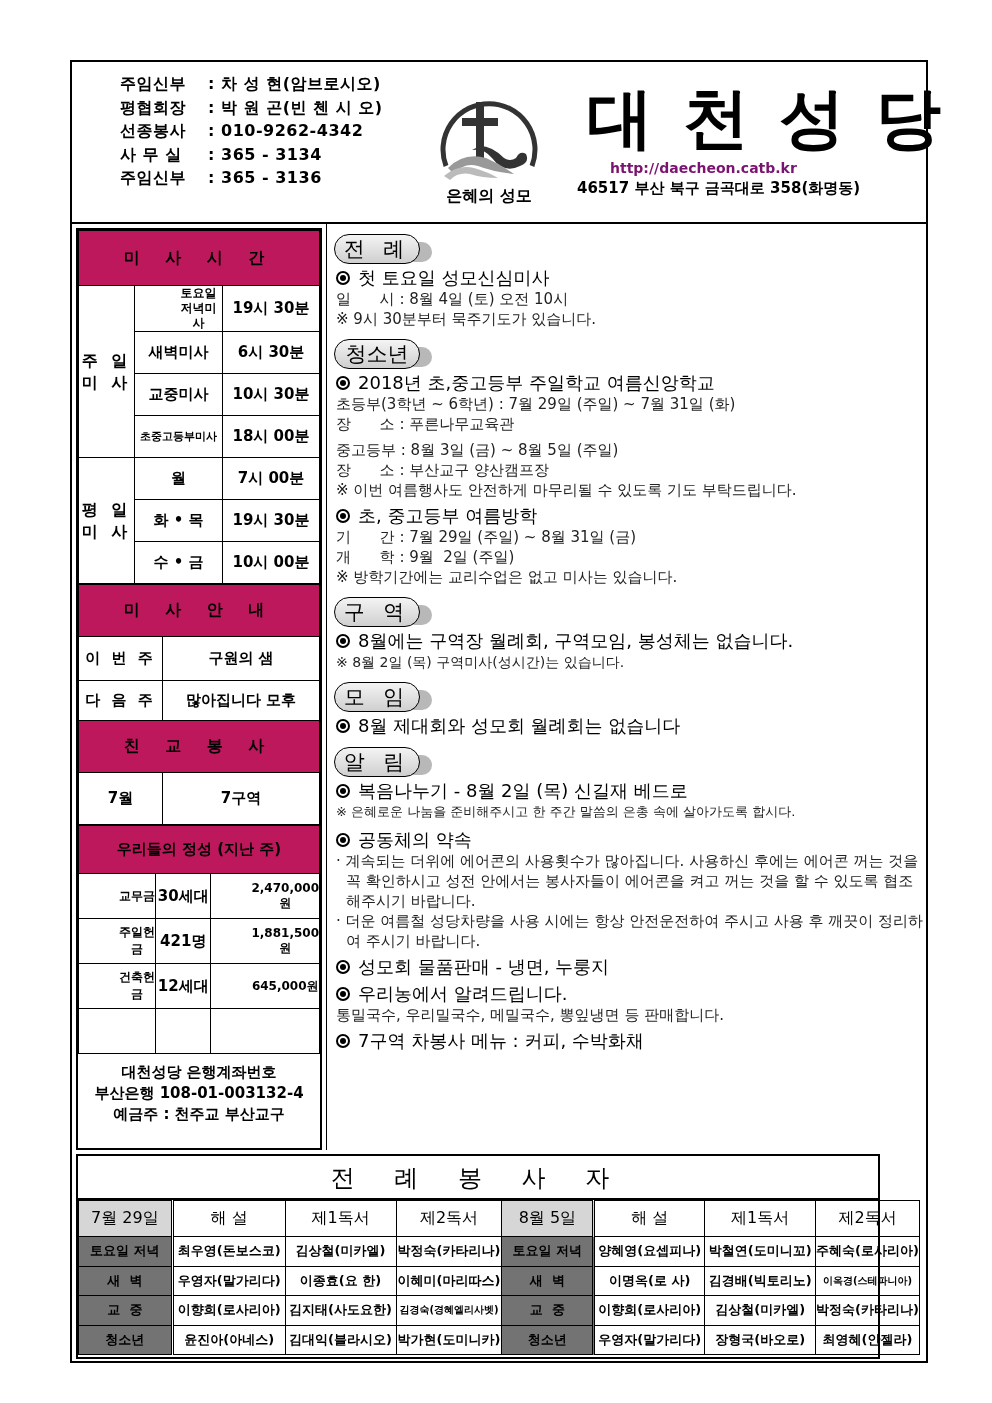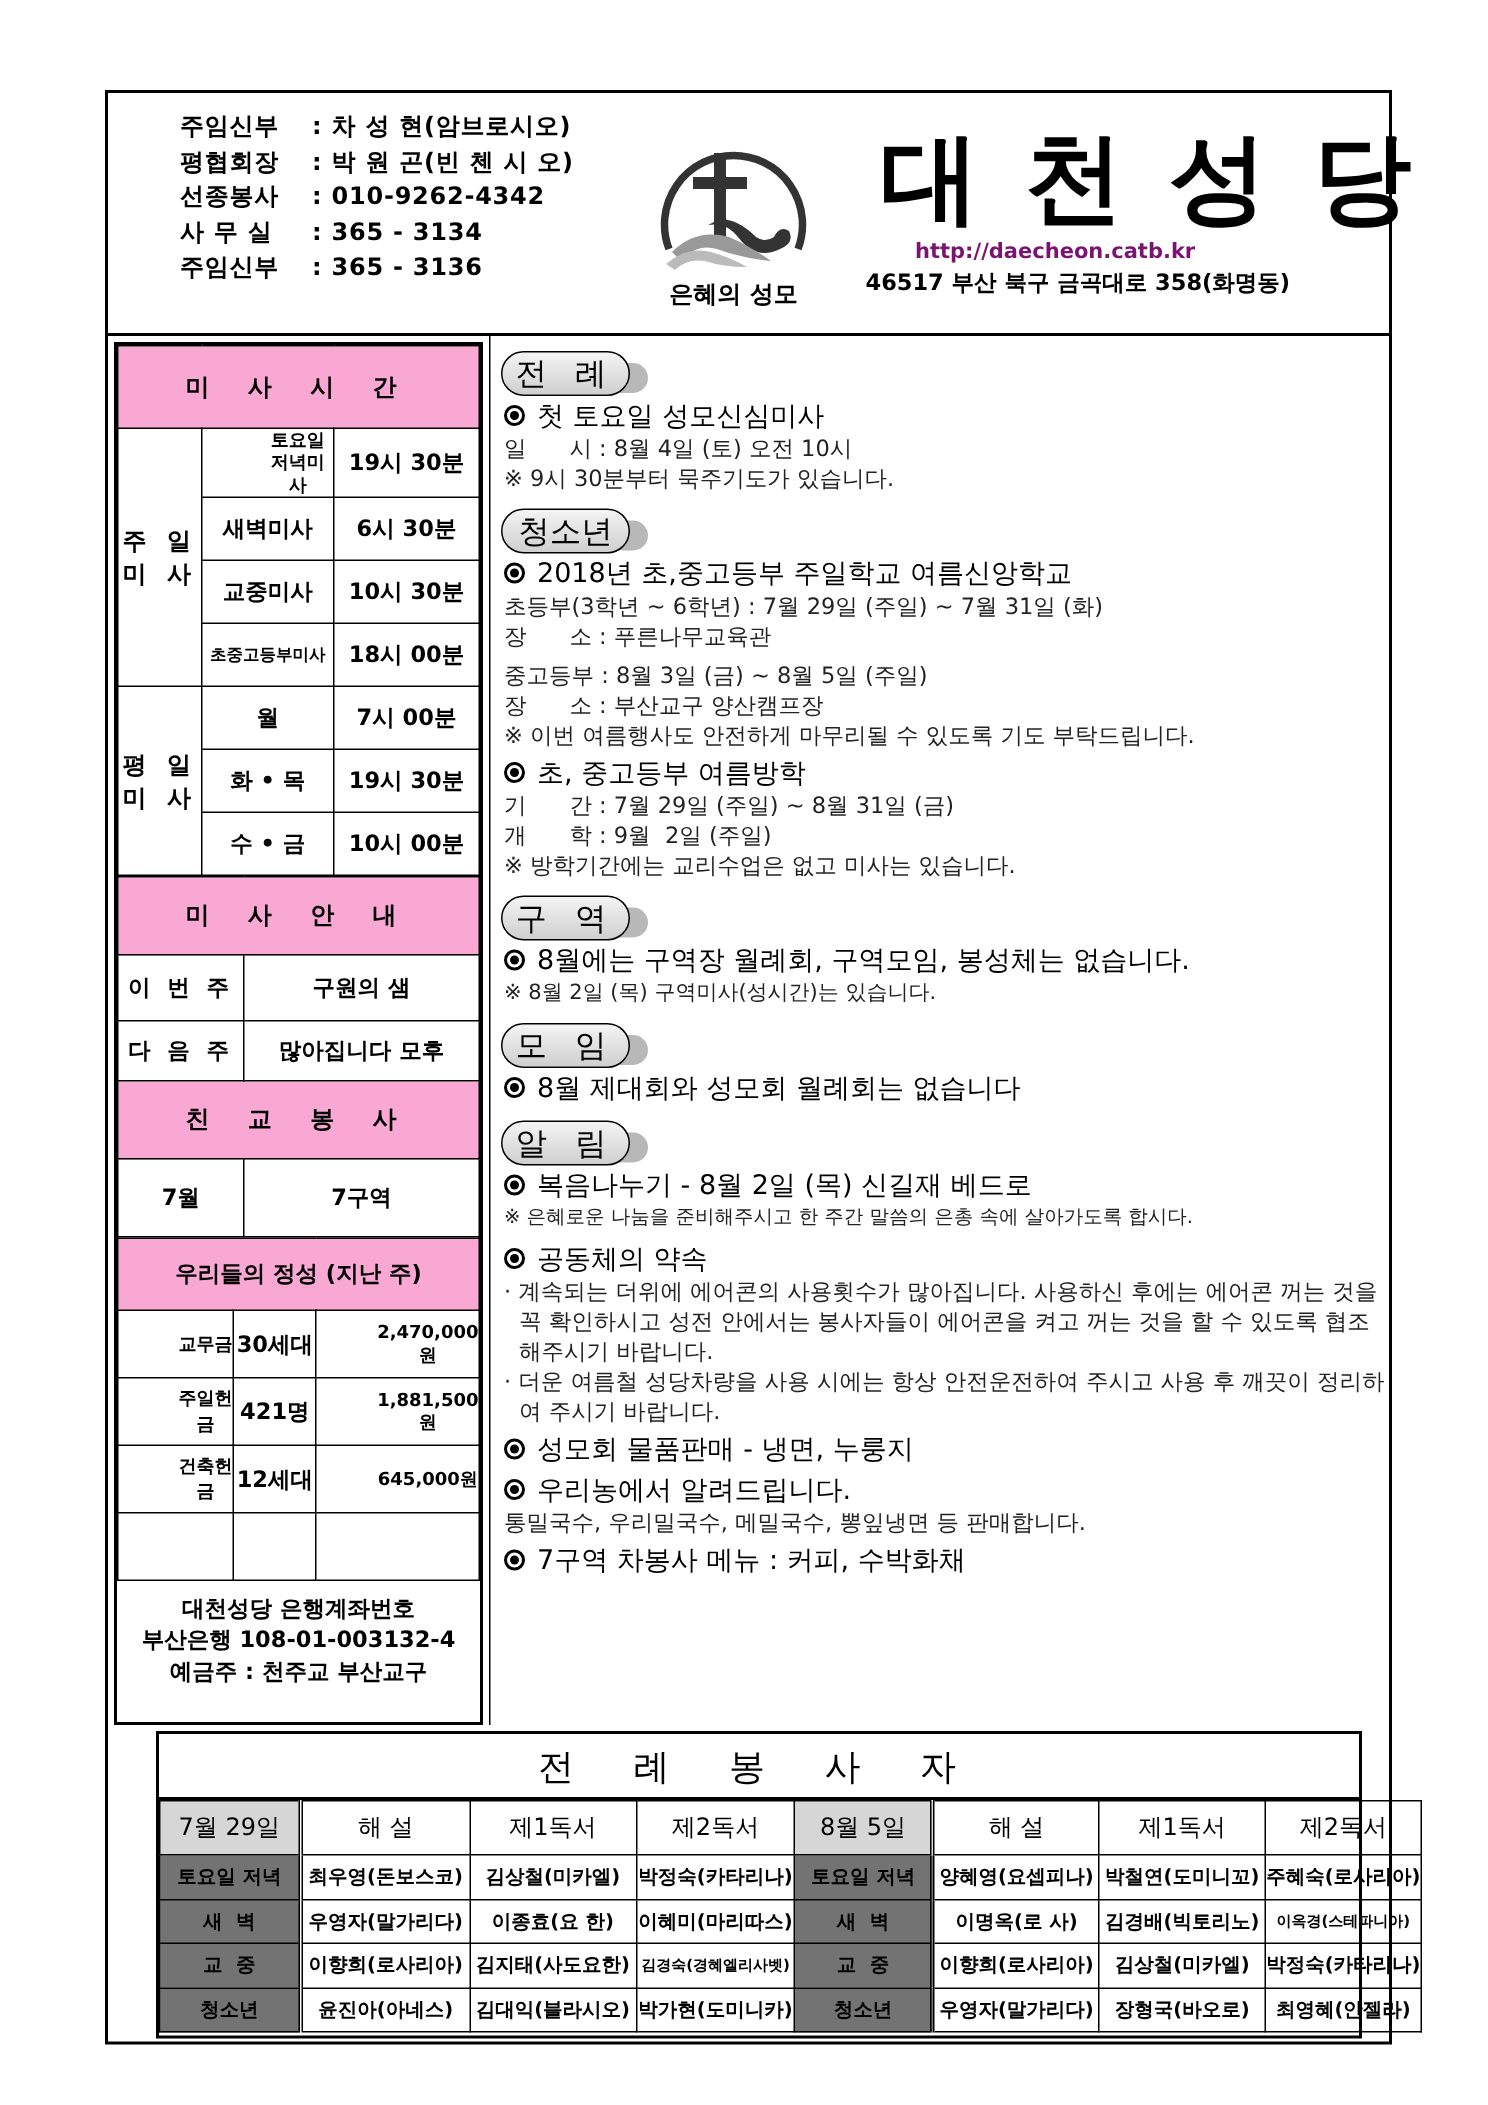--- a/index.html
+++ b/index.html
@@ -17,42 +17,42 @@
   .logo-caption { position: absolute; left: 0; top: 98px; width: 110px; text-align: center; font-size: 16px; font-weight: bold; }
   .title { position: absolute; left: 515px; top: 22px; font-size: 66px; font-weight: bold; letter-spacing: 30px; white-space: nowrap; line-height: 70px; }
   .url { position: absolute; left: 538px; top: 98px; font-size: 14px; font-weight: bold; color: #7a1470; }
   .address { position: absolute; left: 505px; top: 117px; font-size: 15px; font-weight: bold; white-space: nowrap; }
 
   
   .left { position: absolute; left: 4px; top: 166px; width: 246px; height: 922px; border: 2px solid #000; }
   .divider-v { position: absolute; left: 254px; top: 162px; width: 1px; height: 926px; background: #000; }
   table.lt { border-collapse: collapse; width: 242px; }
   table.lt td { border: 1px solid #000; text-align: center; font-weight: bold; font-size: 15px; }
-  .gray { background: #f9a8d4; }
+  .gray { background: #be185d; }
   .sec-h { font-size: 16px !important; letter-spacing: 10px; }
   .small { font-size: 12px !important; padding-left: 40px; }
   .tiny { font-size: 11px !important; }
   .bank { font-size: 15px; font-weight: bold; line-height: 21px; text-align: center; padding-top: 8px; }
 
   
   .right { position: absolute; left: 260px; top: 168px; width: 594px; }
   .badge-wrap { position: relative; height: 32px; margin-top: 4px; }
   .badge-shadow { position: absolute; left: 30px; top: 8px; width: 70px; height: 20px; border-radius: 0 12px 12px 0; background: #b8b8b8; }
   .badge { position: absolute; left: 2px; top: 0; width: 86px; height: 30px; border: 1.5px solid #000; border-radius: 15px; background: linear-gradient(#f4f4f4, #cfcfcf); font-size: 21px; text-align: center; line-height: 28px; font-family: "DejaVu Sans", sans-serif; letter-spacing: 6px; }
   .item-h { font-size: 18px; line-height: 23px; white-space: nowrap; padding-left: 4px; }
   .item-h .bullet { display: inline-block; width: 14px; height: 14px; border: 2px solid #000; border-radius: 50%; position: relative; vertical-align: -1px; margin-right: 8px; }
   .item-h .bullet::after { content: ""; position: absolute; left: 2px; top: 2px; width: 6px; height: 6px; border-radius: 50%; background: #000; }
   .line { font-size: 15px; line-height: 20px; color: #222; padding-left: 4px; white-space: nowrap; }
   .line.wrap { white-space: normal; }
   .line.note { font-size: 14px; }
   .bl { padding-left: 14px; text-indent: -10px; white-space: normal; }
   .gap { height: 6px; }
 
   
-  .bottom { position: absolute; left: 4px; top: 1092px; width: 804px; height: 205px; border: 2px solid #000; margin-left: 28px; }
+  .bottom { position: absolute; left: 4px; top: 1092px; width: 804px; height: 205px; border: 2px solid #000; }
   .bottom-title { height: 44px; border-bottom: 2px solid #000; text-align: center; font-size: 24px; line-height: 44px; letter-spacing: 16px; }
   table.bt { border-collapse: collapse; width: 842px; }
   table.bt td { border: 1px solid #000; text-align: center; font-size: 13px; font-weight: bold; height: 29.5px; white-space: nowrap; }
   table.bt td.hd { font-size: 16px; font-weight: normal; height: 36px; }
   table.bt td.date { background: #d6d6d6; font-weight: normal; font-size: 16px; }
   table.bt td.role { background: #737373; font-size: 13px; }
   table.bt td.sep { border-left: 3px double #000; }
   table.bt td.xs { font-size: 10px; }
 </style>
 </head>

